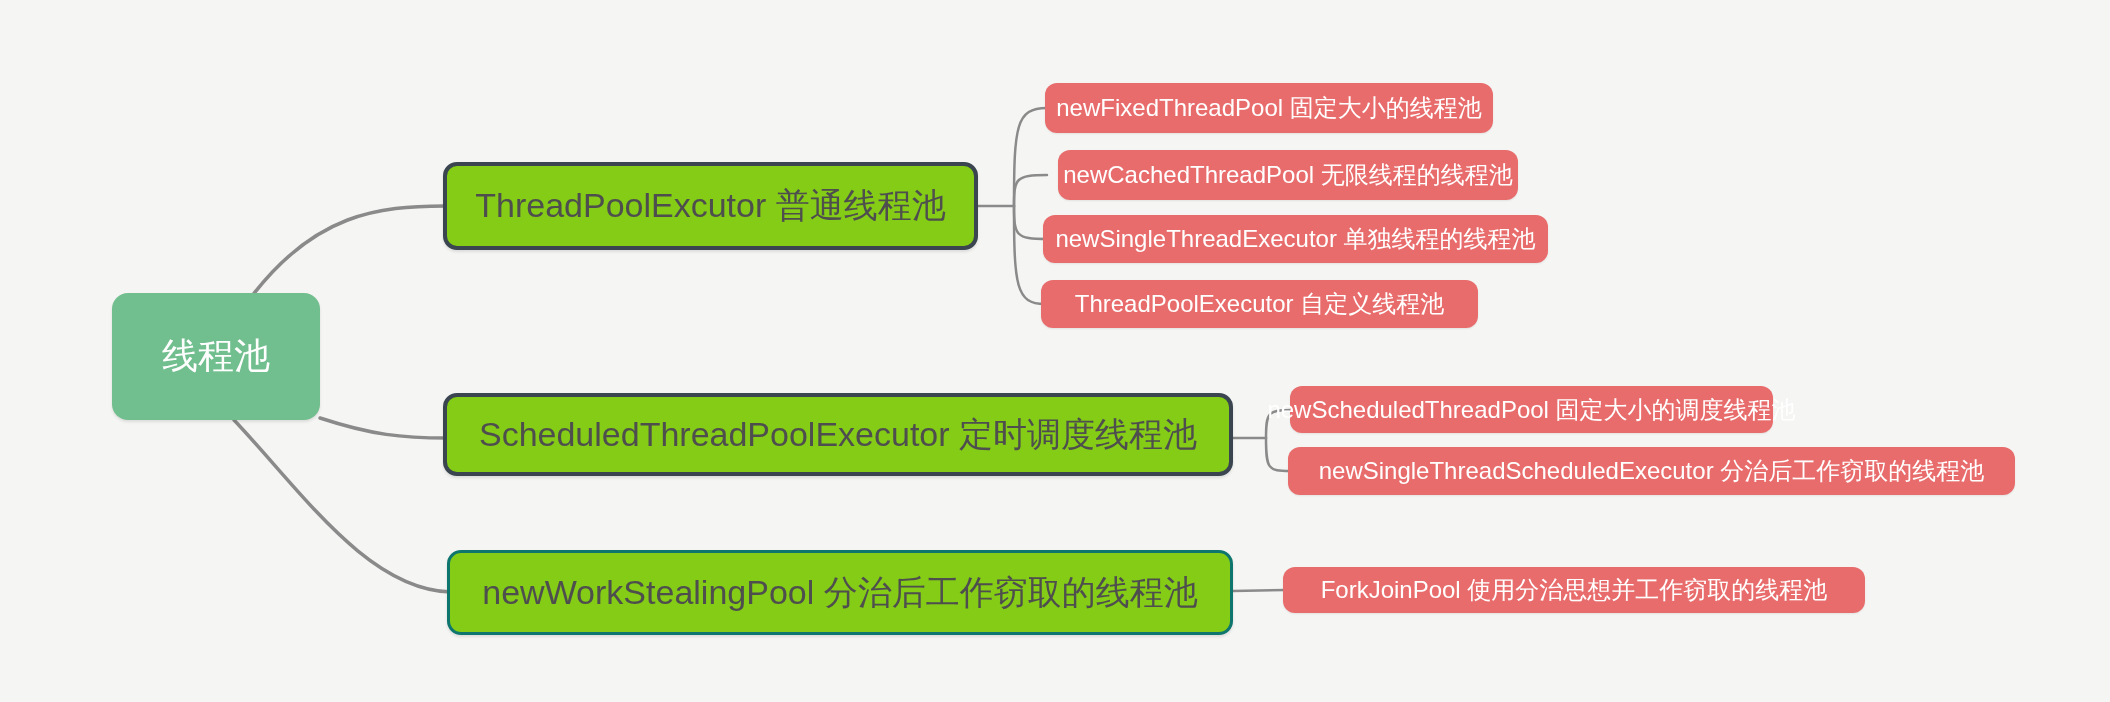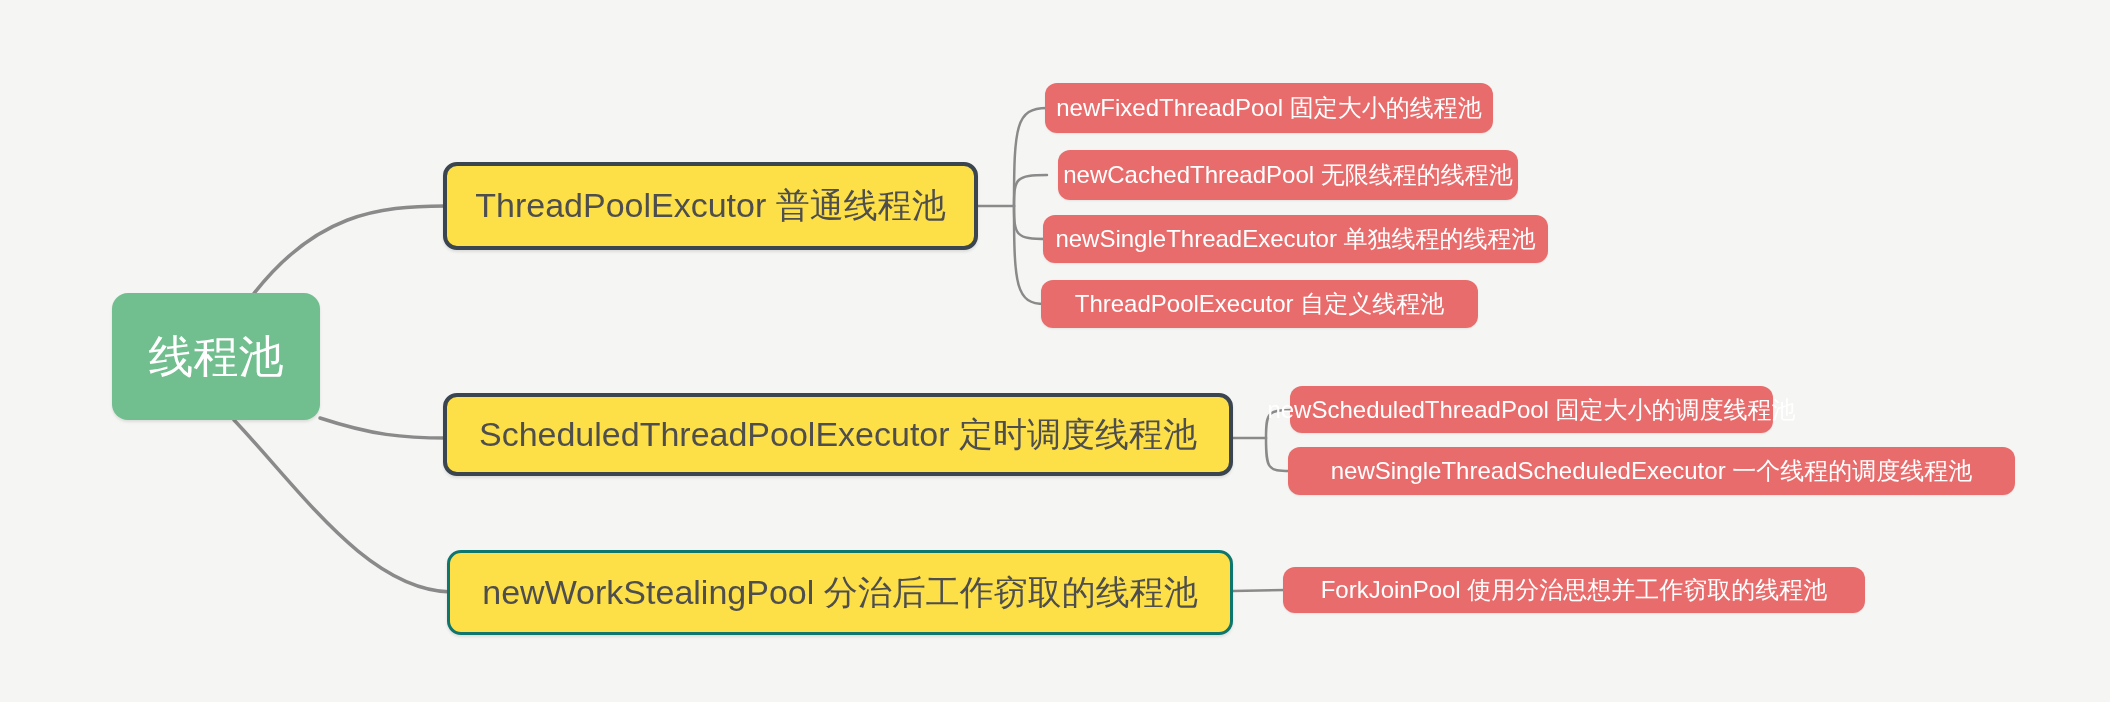--- a/index.html
+++ b/index.html
@@ -26,25 +26,25 @@
     display: flex;
     align-items: center;
     justify-content: center;
     white-space: nowrap;
     cursor: default;
   }
   .node-root {
     background: #71be8e;
     color: #ffffff;
     border-radius: 16px;
-    font-size: 45px;
+    font-size: 36px;
     box-shadow: 0 2px 3px rgba(0,0,0,0.10);
   }
   .node-branch {
-    background: #fde047;
+    background: #84cc16;
     color: #4e4e4e;
     border: 4px solid #3a4550;
     border-radius: 14px;
     font-size: 34px;
     box-shadow: 0 2px 3px rgba(0,0,0,0.10);
   }
   .node-branch.gray-border {
     border: 3px solid #0f766e;
   }
   .node-child {
@@ -92,17 +92,17 @@
   <div class="node node-child" style="left:1045px; top:83px; width:448px; height:50px;">newFixedThreadPool 固定大小的线程池</div>
 
   <div class="node node-child" style="left:1043px; top:150px; width:460px; height:50px;margin-left:15px;">newCachedThreadPool 无限线程的线程池</div>
 
   <div class="node node-child" style="left:1041px; top:280px; width:437px; height:48px;">ThreadPoolExecutor 自定义线程池</div>
 
   <div class="node node-child" style="left:1043px; top:215px; width:505px; height:48px;">newSingleThreadExecutor 单独线程的线程池</div>
 
   <div class="node node-child" style="left:1290px; top:386px; width:483px; height:47px;">newScheduledThreadPool 固定大小的调度线程池</div>
 
-  <div class="node node-child" style="left:1288px; top:447px; width:727px; height:48px;">newSingleThreadScheduledExecutor 一个线程的调度线程池</div>
+  <div class="node node-child" style="left:1288px; top:447px; width:727px; height:48px;">newSingleThreadScheduledExecutor 分治后工作窃取的线程池</div>
 
   <div class="node node-child" style="left:1283px; top:567px; width:582px; height:46px;">ForkJoinPool 使用分治思想并工作窃取的线程池</div>
 
 </div>
 
 </body></html>

